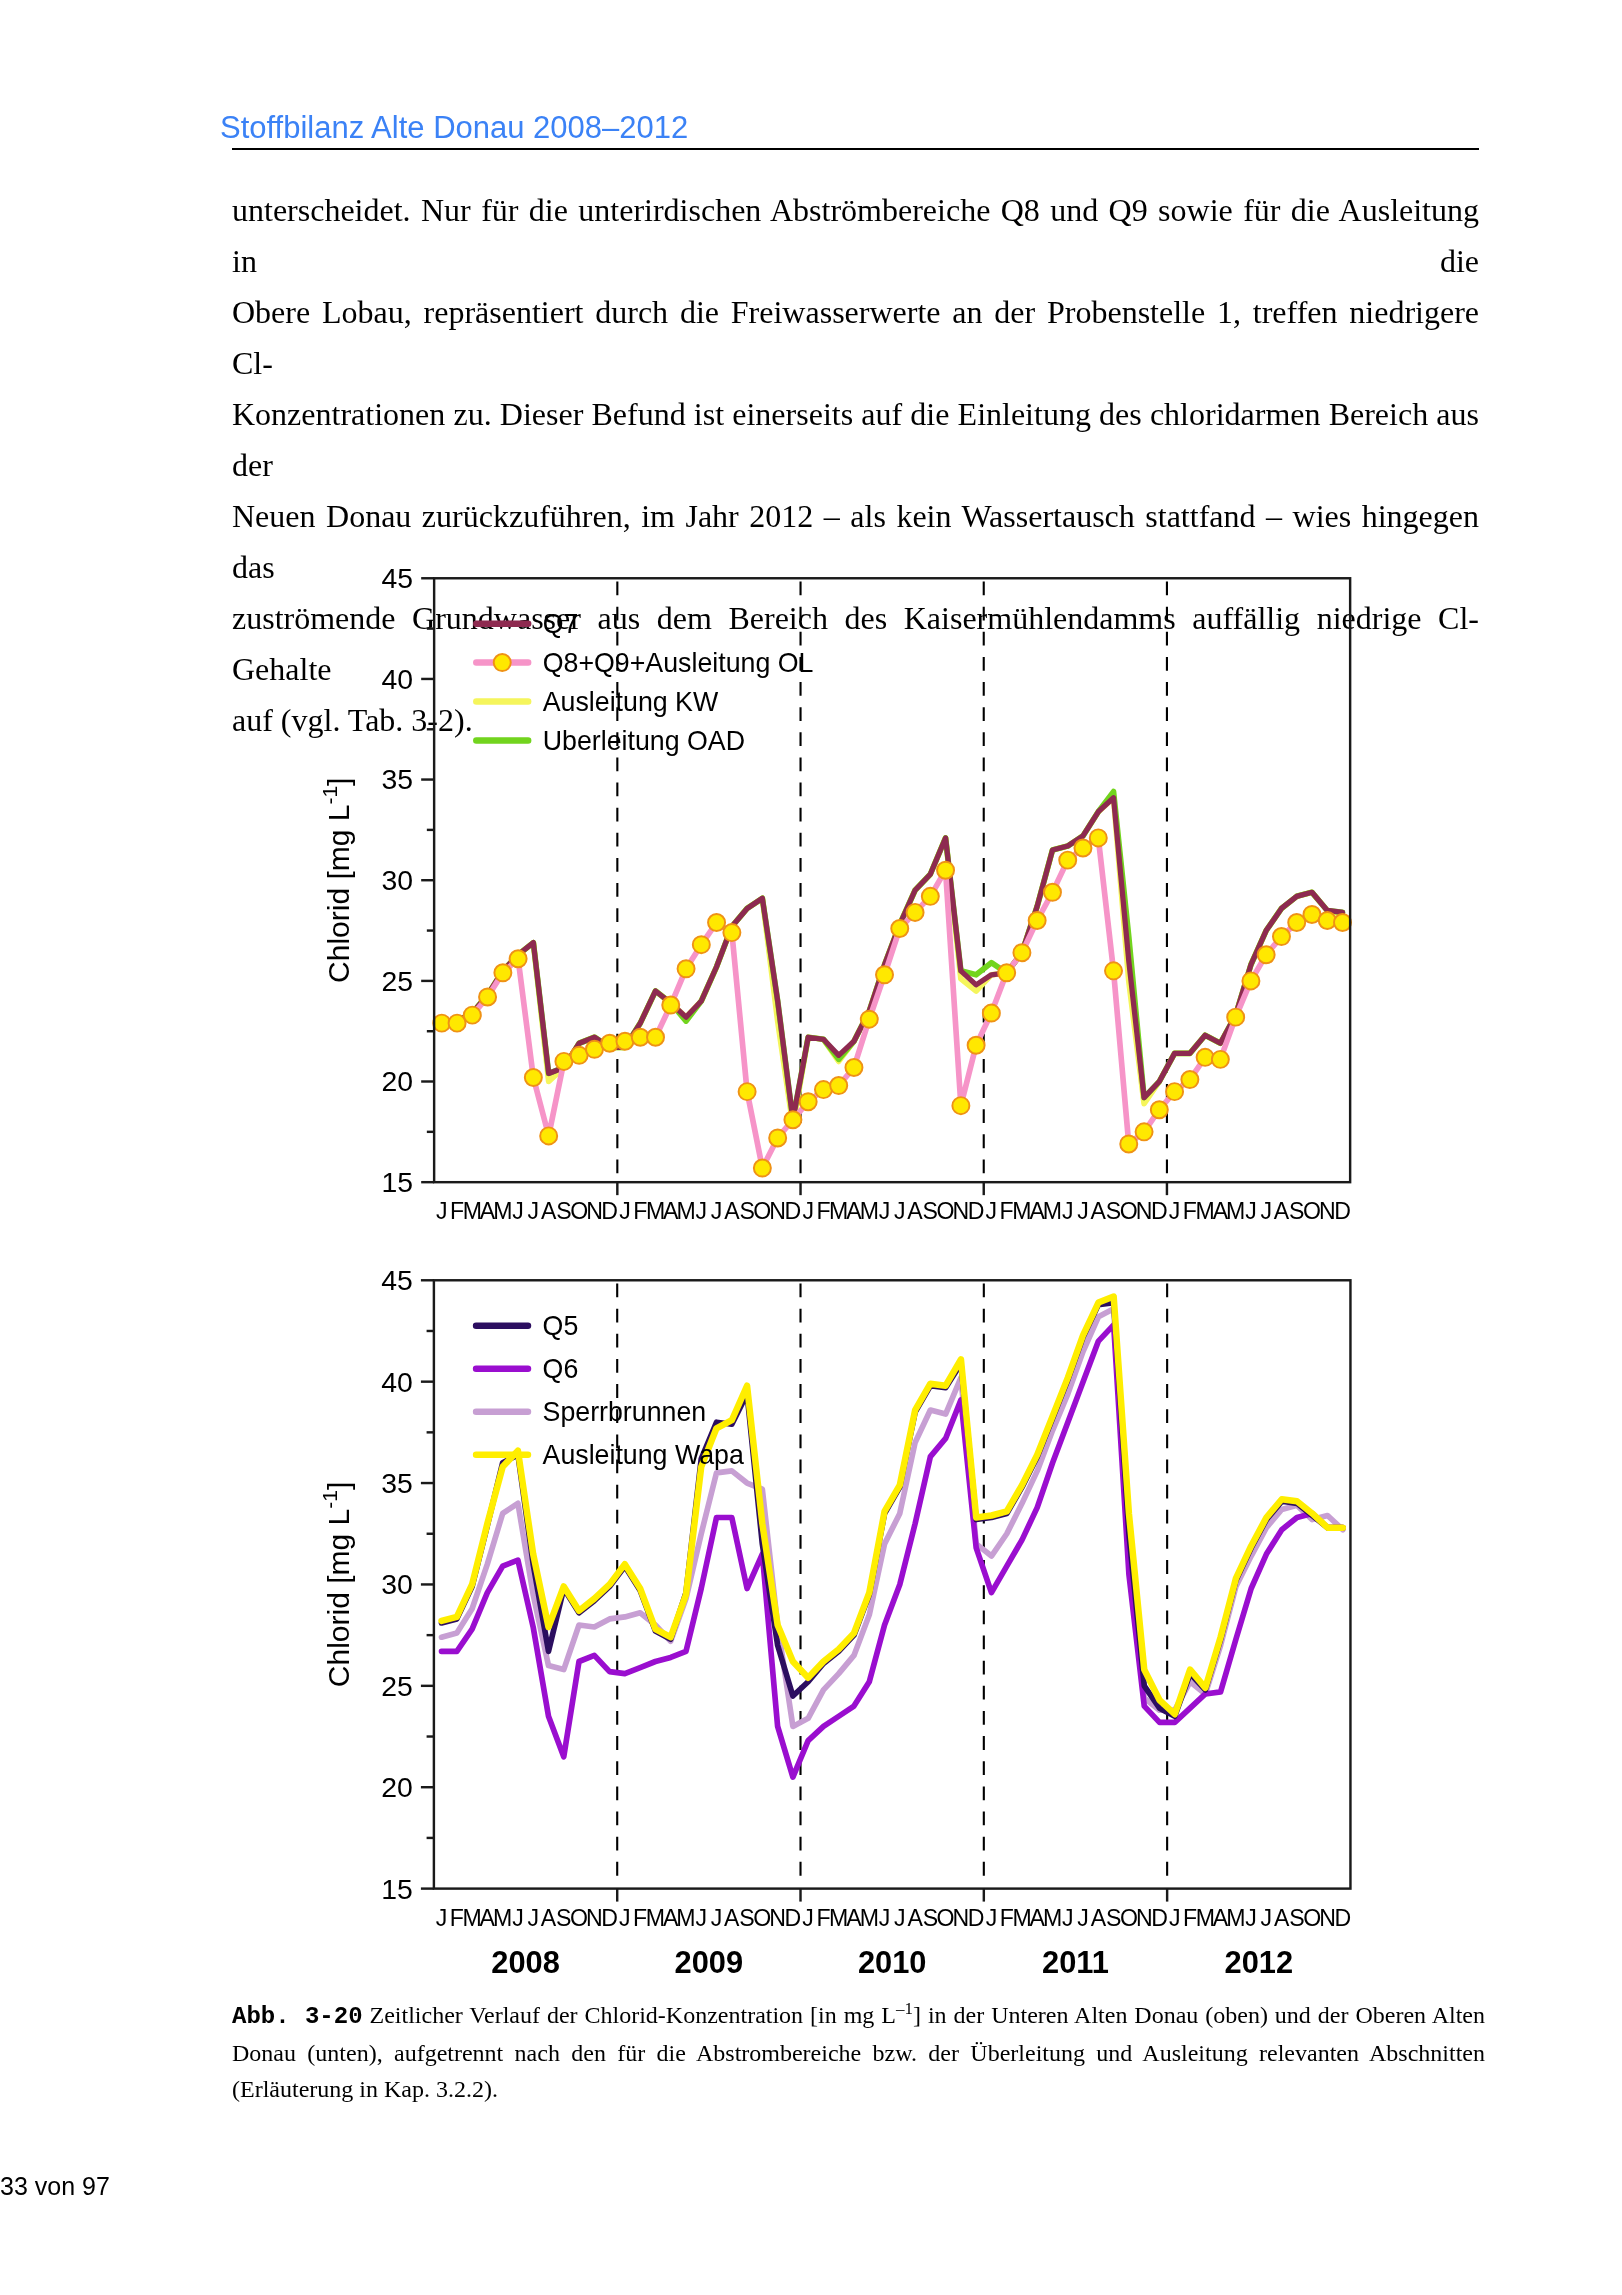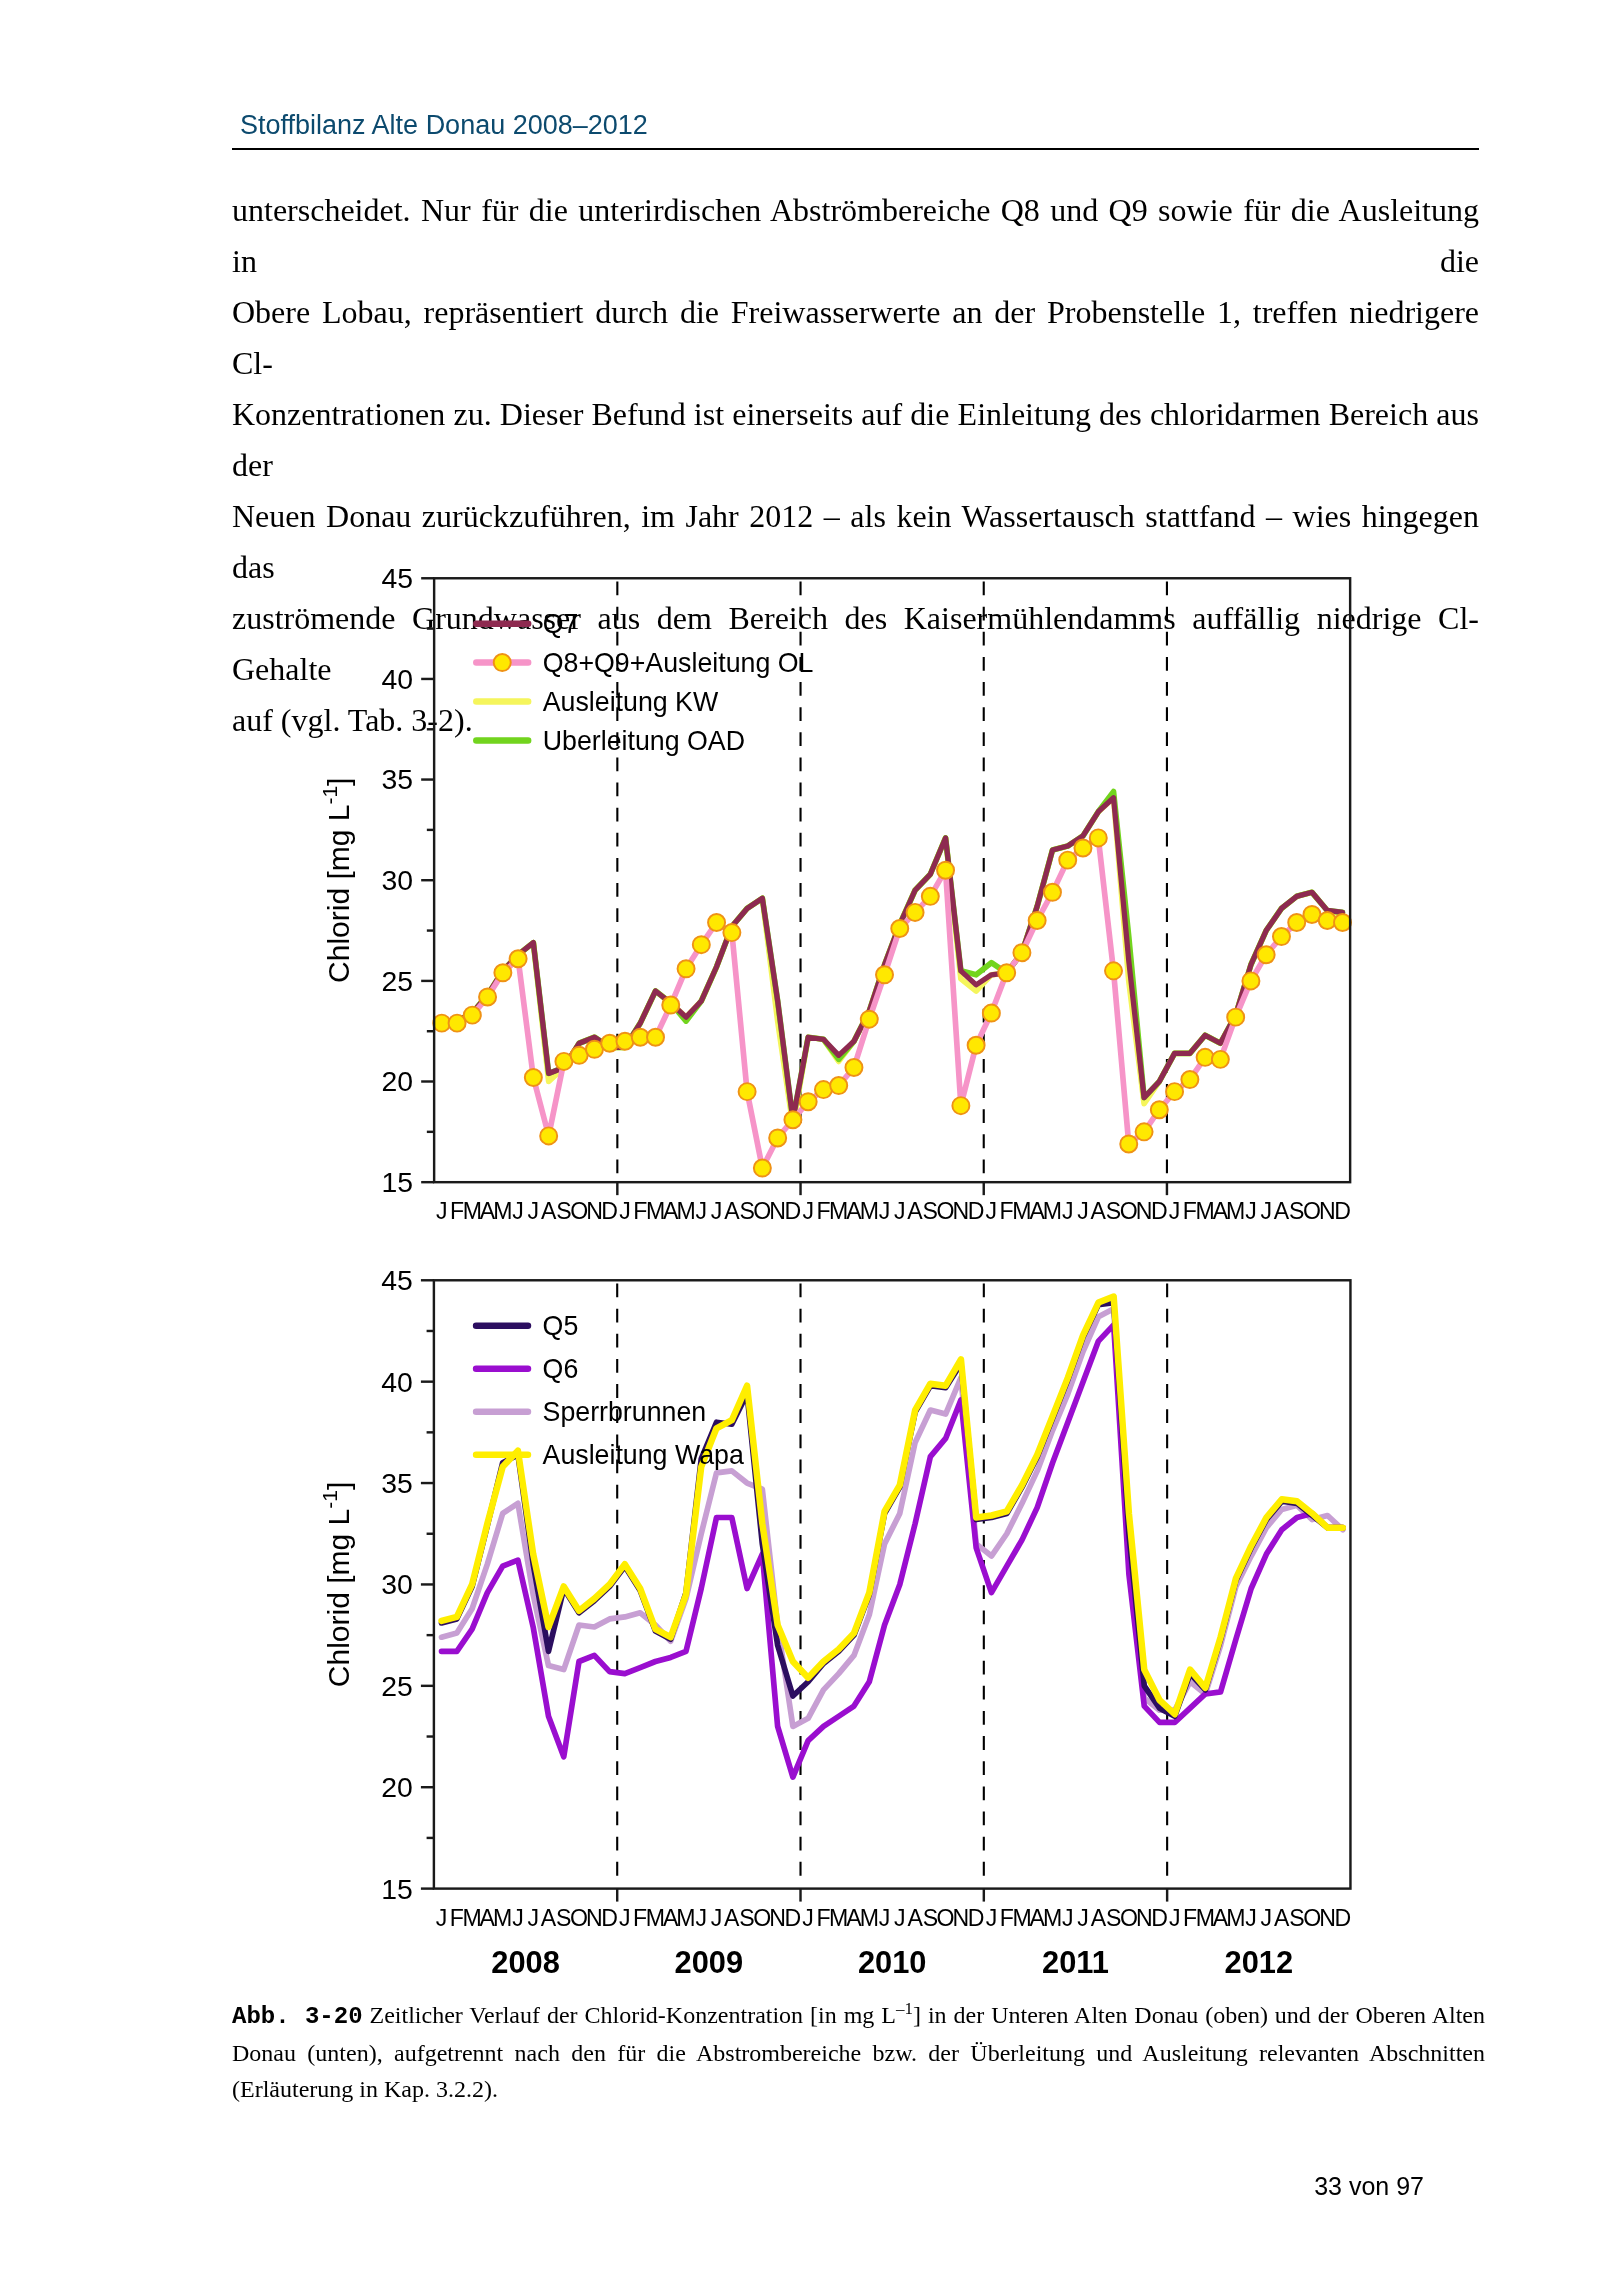--- a/index.html
+++ b/index.html
@@ -1,22 +1,22 @@
 <!DOCTYPE html>
 <html style="font-size:13px"><head>
 <meta charset="utf-8">
 <style>
   html,body{margin:0;padding:0;background:#777;}
   #page{
     position:relative;width:1622px;height:2295px;background:#ffffff;
     font-family:"Liberation Serif", serif;color:#000;overflow:hidden;
   }
   #header-title{
-    position:absolute;left:240px;top:110px;width:1246px;
-    font-family:"Liberation Sans", sans-serif;font-size:27px;color:#0c4a6e;
+    position:absolute;left:220px;top:110px;width:1246px;
+    font-family:"Liberation Sans", sans-serif;font-size:31px;color:#3b82f6;
   }
   #header-rule{
     position:absolute;left:232px;top:148px;width:1247px;height:0;
     border-top:2.4px solid #000;
   }
   #body-paragraph{
     position:absolute;left:232px;top:185px;width:1247px;
     font-size:32px;line-height:51px;
   }
   #body-paragraph .pline{text-align:justify;text-align-last:justify;white-space:normal;}
@@ -24,21 +24,21 @@
   #figure-block{position:absolute;left:0;top:0;}
   #top-chart{position:absolute;left:308px;top:558px;}
   #bottom-chart{position:absolute;left:308px;top:1260px;}
   #figure-caption{
     position:absolute;left:232px;top:1997px;width:1253px;
     font-size:24px;line-height:36px;text-align:justify;
   }
   #figure-caption b{font-weight:bold;font-family:Liberation Mono, monospace;}
   #figure-caption sup{font-size:17px;line-height:0;}
   #page-number{
-    position:absolute;left:0;top:2172px;width:1424px;text-align:right;
+    position:absolute;left:0;top:2172px;width:1424px;text-align:left;
     font-family:"Liberation Sans", sans-serif;font-size:25px;
   }
   svg text{font-family:"Liberation Sans", sans-serif;fill:#000;}
 </style>
 </head>
 <body>
 
 <div id="page">
   <div id="header-title">Stoffbilanz Alte Donau 2008–2012</div>
   <div id="header-rule"></div>

